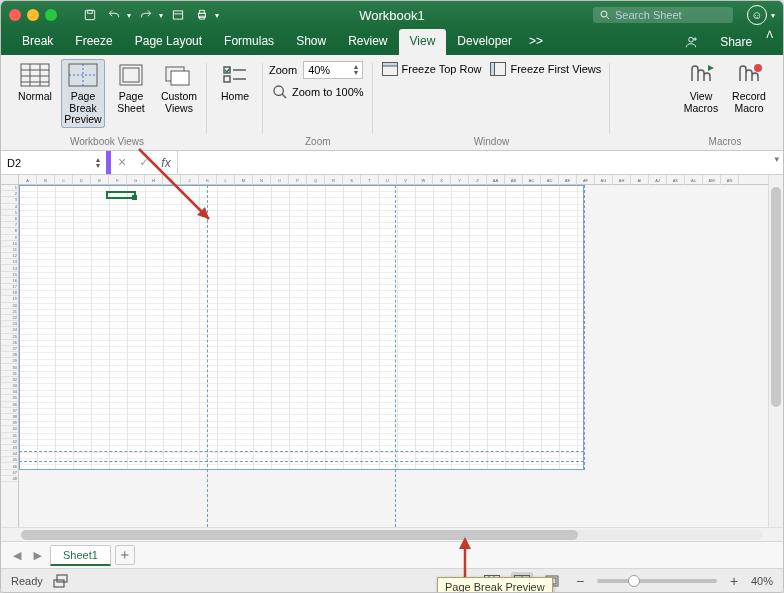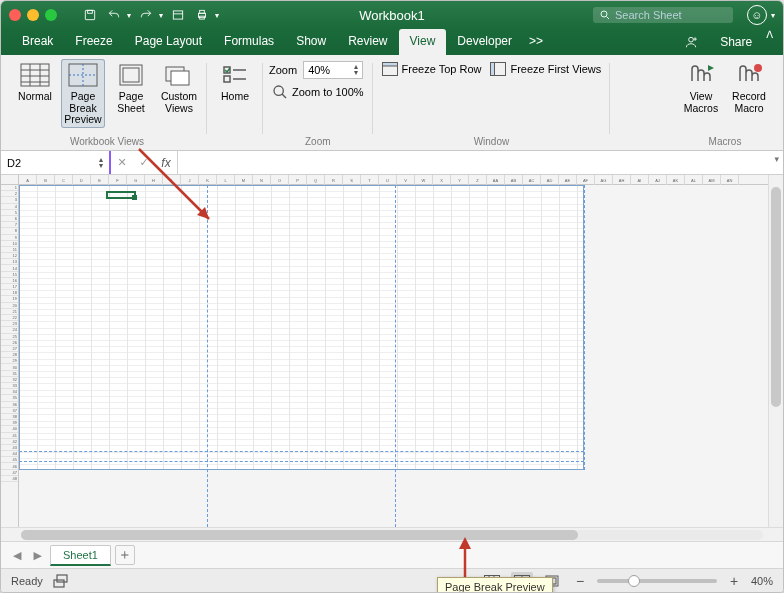--- a/index.html
+++ b/index.html
@@ -40,21 +40,21 @@
   .icon-box { width:34px; height:28px; display:flex; align-items:center; justify-content:center; }
   .stack-rows { display:flex; flex-direction:row; gap:3px; font-size:11px; padding-top:2px;}
   .stack-item { display:flex; align-items:center; gap:4px; padding:1px 3px; cursor:pointer; border-radius:2px;}
   .zoom-wrap { display:flex; flex-direction:column; gap:4px; padding-top:2px;}
   .zoom-row1 { display:flex; align-items:center; gap:6px;}
   .zoom-input { border:1px solid #bfbfbf; background:#fff; padding:2px 4px; font-size:11px; width:60px; display:flex; justify-content:space-between; align-items:center;}
   .caret-ud { font-size:8px; line-height:6px; color:#555;}
 
   
   .formula-row { height: 24px; background:#fff; border-bottom:1px solid #d0d0d0; display:flex; align-items:stretch;}
-  .name-box { width:110px; border-right:2px solid #8b5cf6; padding:3px 6px; font-size:11px; display:flex; align-items:center; justify-content:space-between;}
+  .name-box { width:110px; border-right:5px solid #8b5cf6; padding:3px 6px; font-size:11px; display:flex; align-items:center; justify-content:space-between;}
   .fb-btns { display:flex; align-items:center; border-right:1px solid #d0d0d0;}
   .fb-btn { width:22px; display:flex;align-items:center;justify-content:center; color:#999; font-size:11px;}
   .fx { font-style:italic; color:#5a5a5a; font-size:12px; padding:0 4px;}
   .formula-input { flex:1; padding:3px 4px; font-size:11px; position:relative;}
   .formula-input::after{ content:"▾"; position:absolute; right:4px; top:3px; color:#777; font-size:9px;}
 
   
   .sheet-area { flex:1; position:relative; background:#fff; overflow:hidden;}
   .col-headers { position:absolute; top:0; left:18px; right:15px; height:10px; background:#f3f3f3; border-bottom:1px solid #c8c8c8; display:flex;}
   .col-h { flex:none; border-right:1px solid #d8d8d8; font-size:4px; color:#666; display:flex;align-items:center;justify-content:center; height:10px;}

